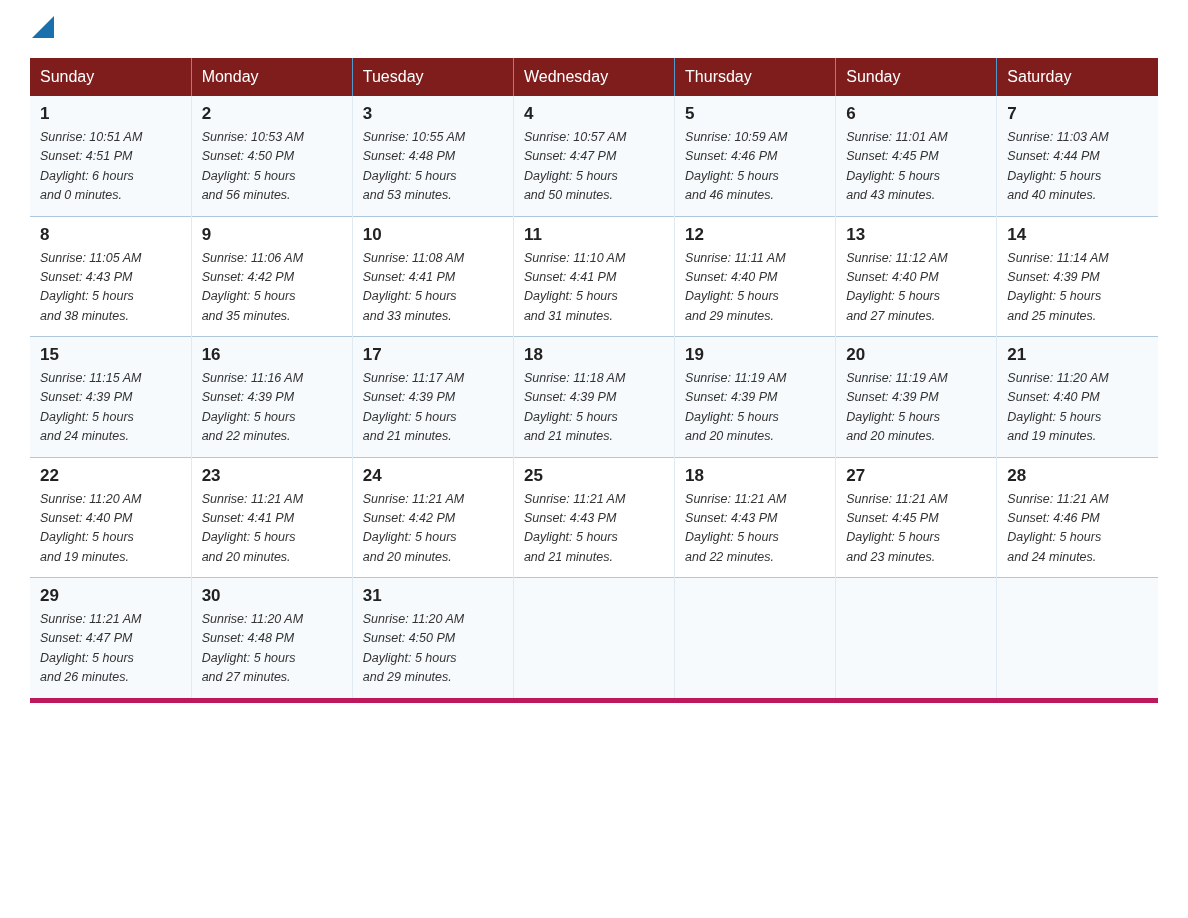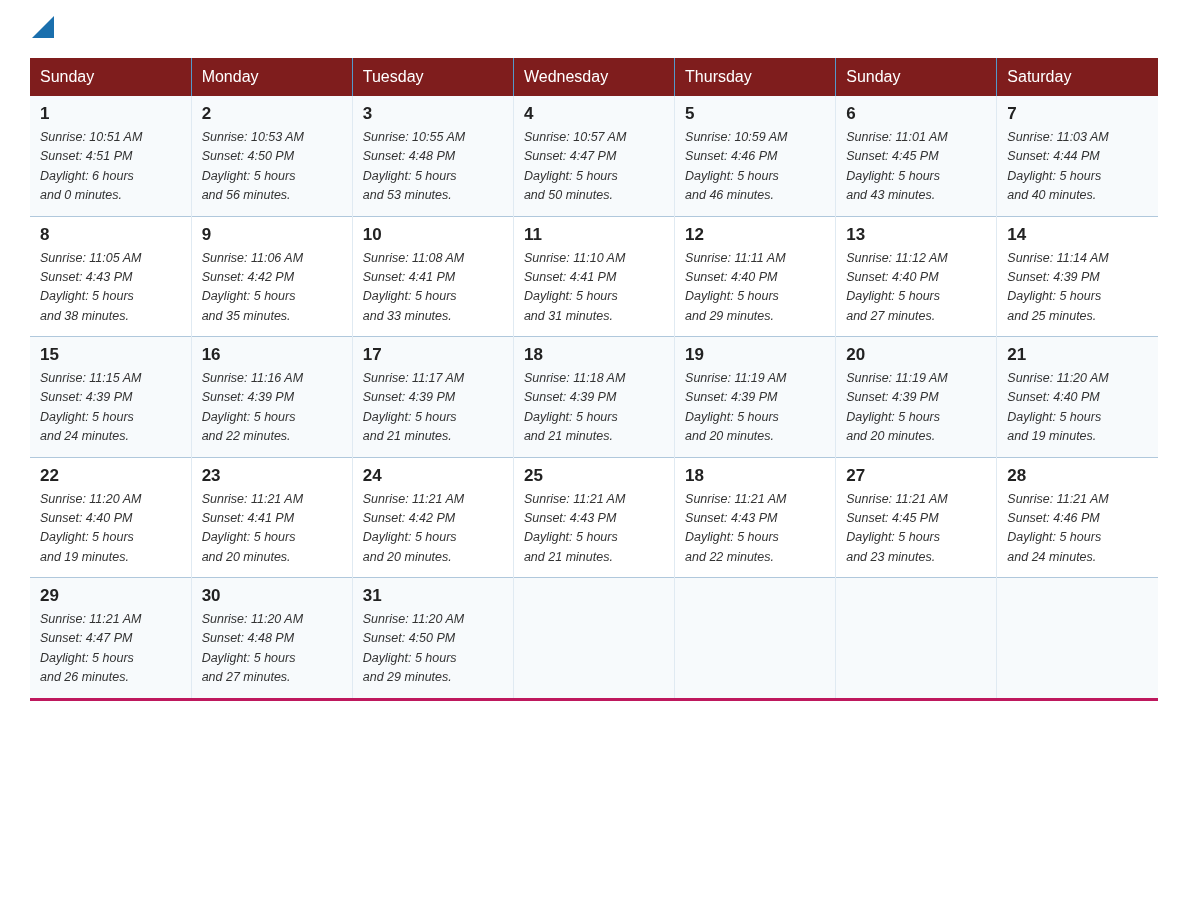--- a/index.html
+++ b/index.html
@@ -83,21 +83,21 @@
       color: #222;
       margin-bottom: 4px;
     }
     .day-info {
       font-size: 12.5px;
       color: #333;
       line-height: 1.55;
       font-style: italic;
     }
     tbody tr:last-child {
-      border-bottom: 3px solid #be185d;
+      border-bottom: 5px solid #be185d;
     }
     tbody tr:nth-child(odd) td {
       background: #f7fafc;
     }
     tbody tr:nth-child(even) td {
       background: #ffffff;
     }
   </style>
 </head>
 <body>

